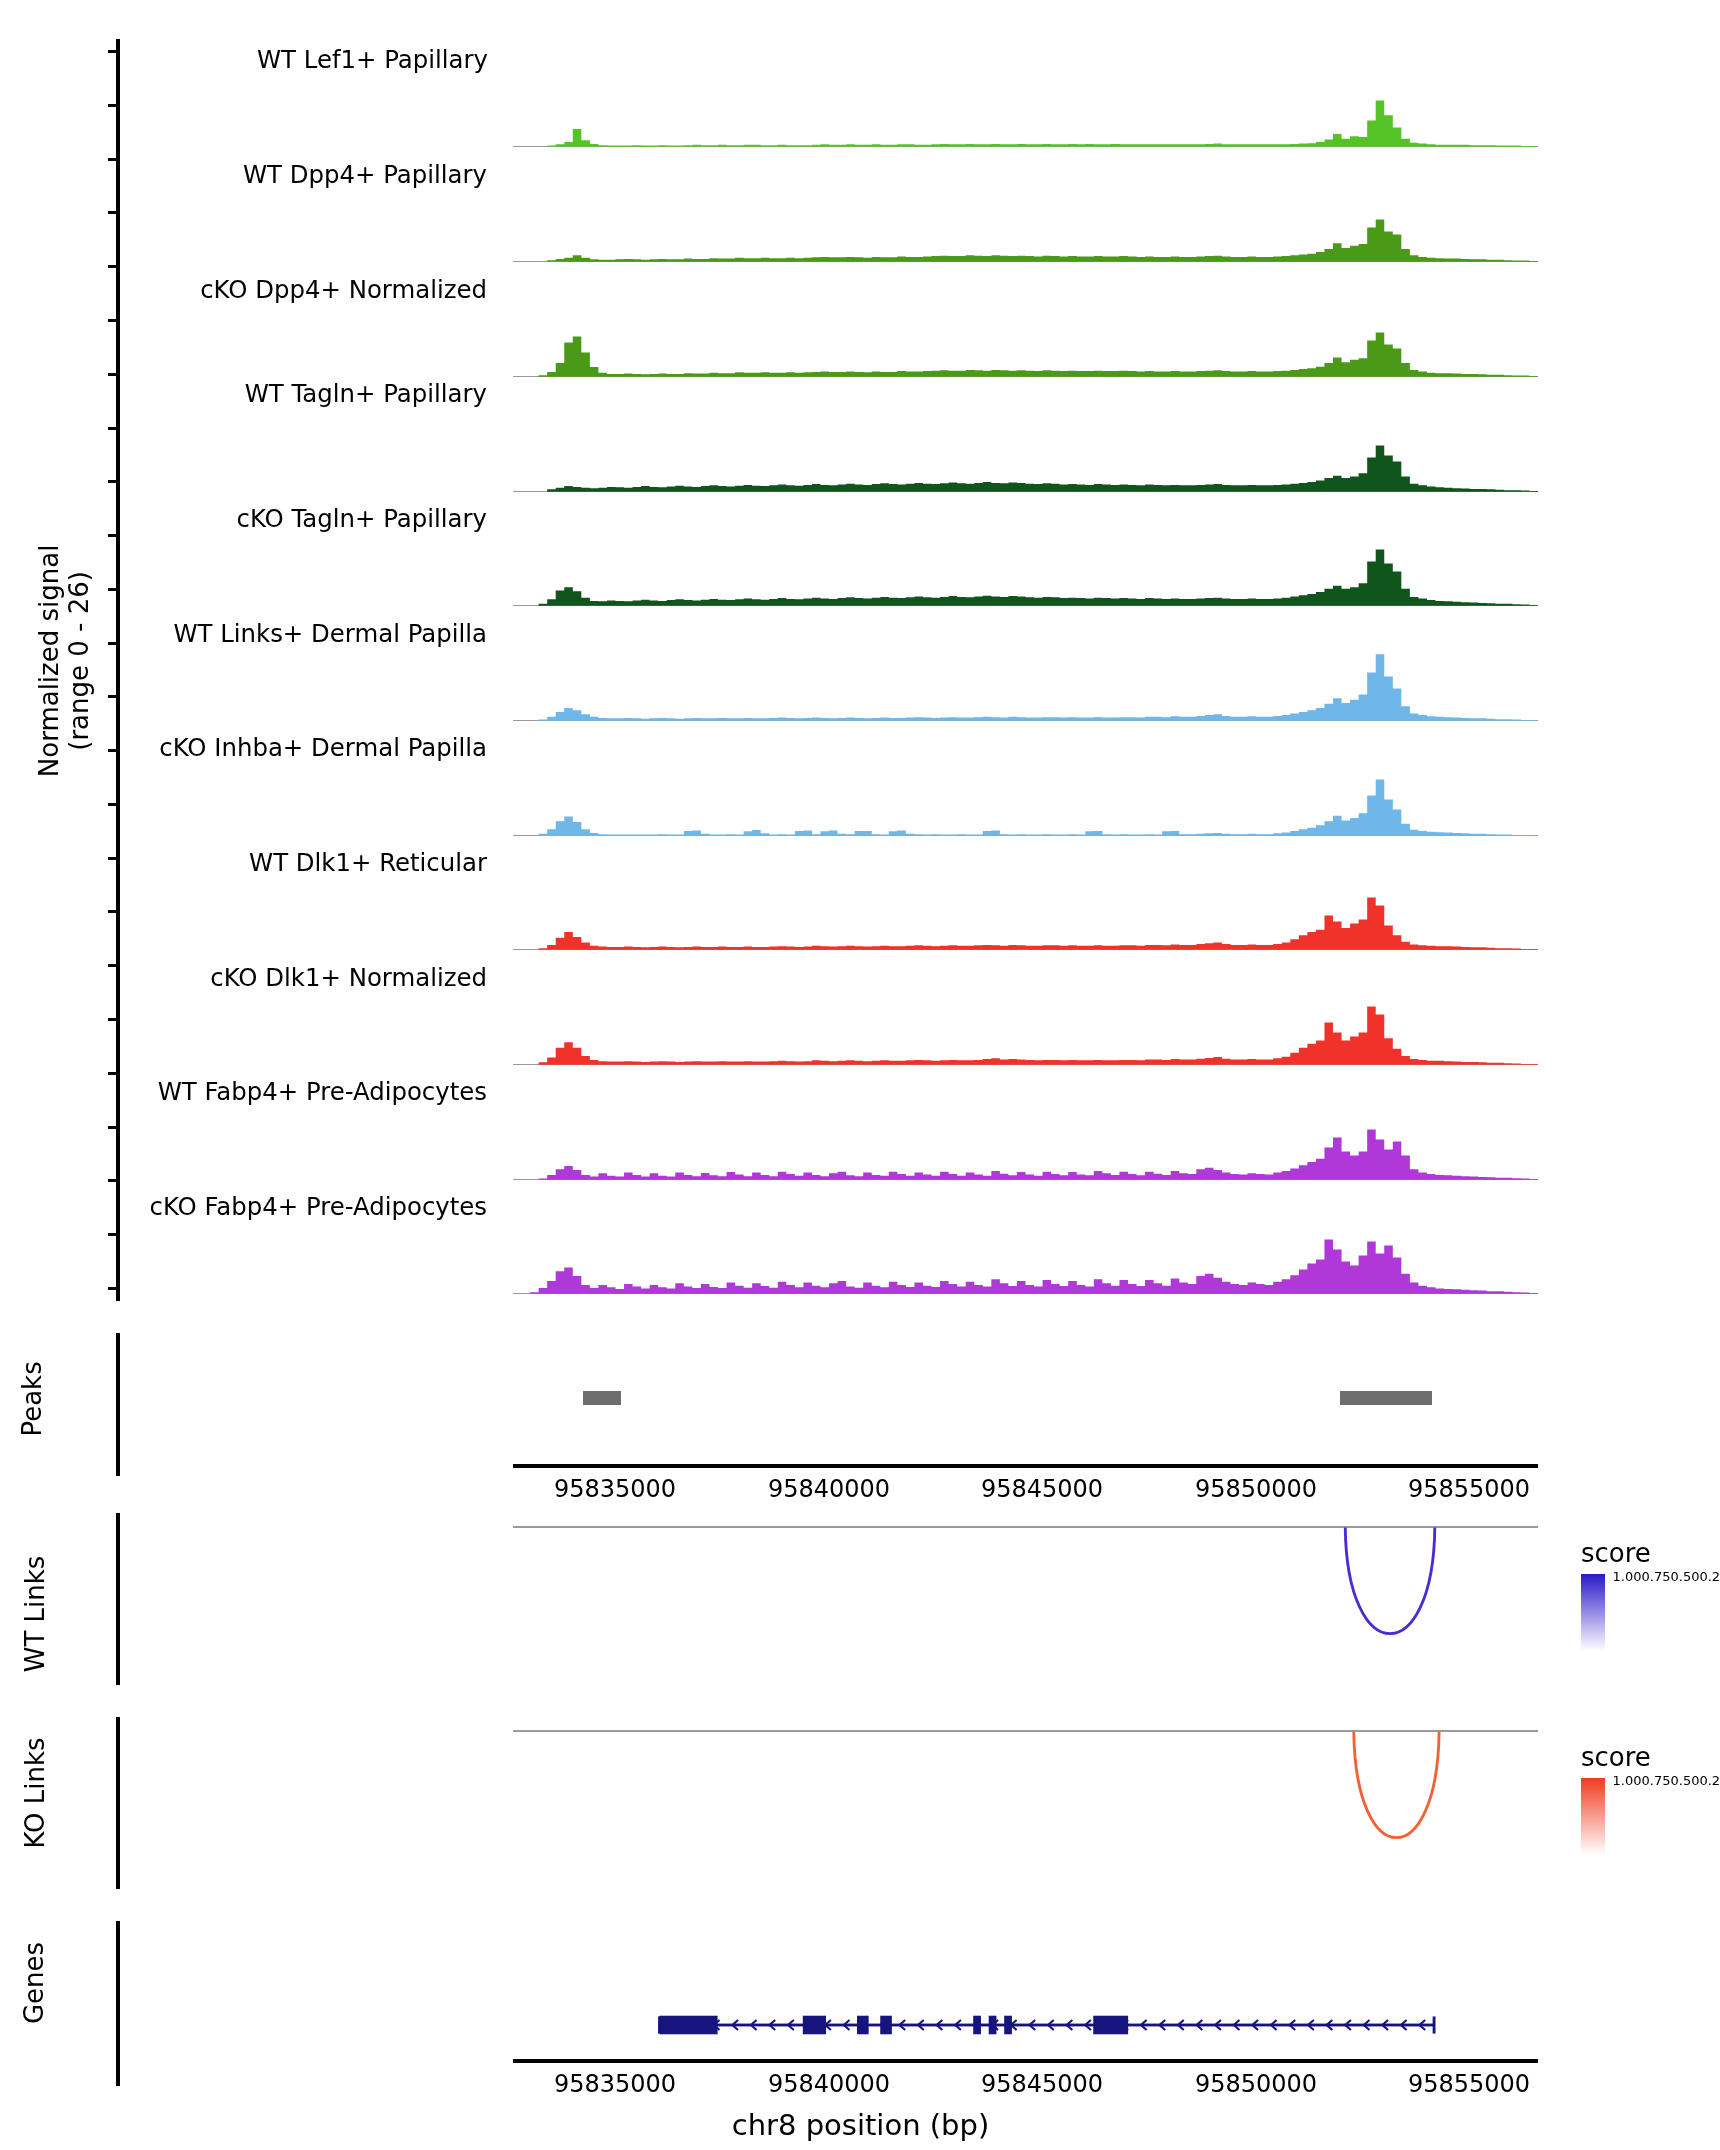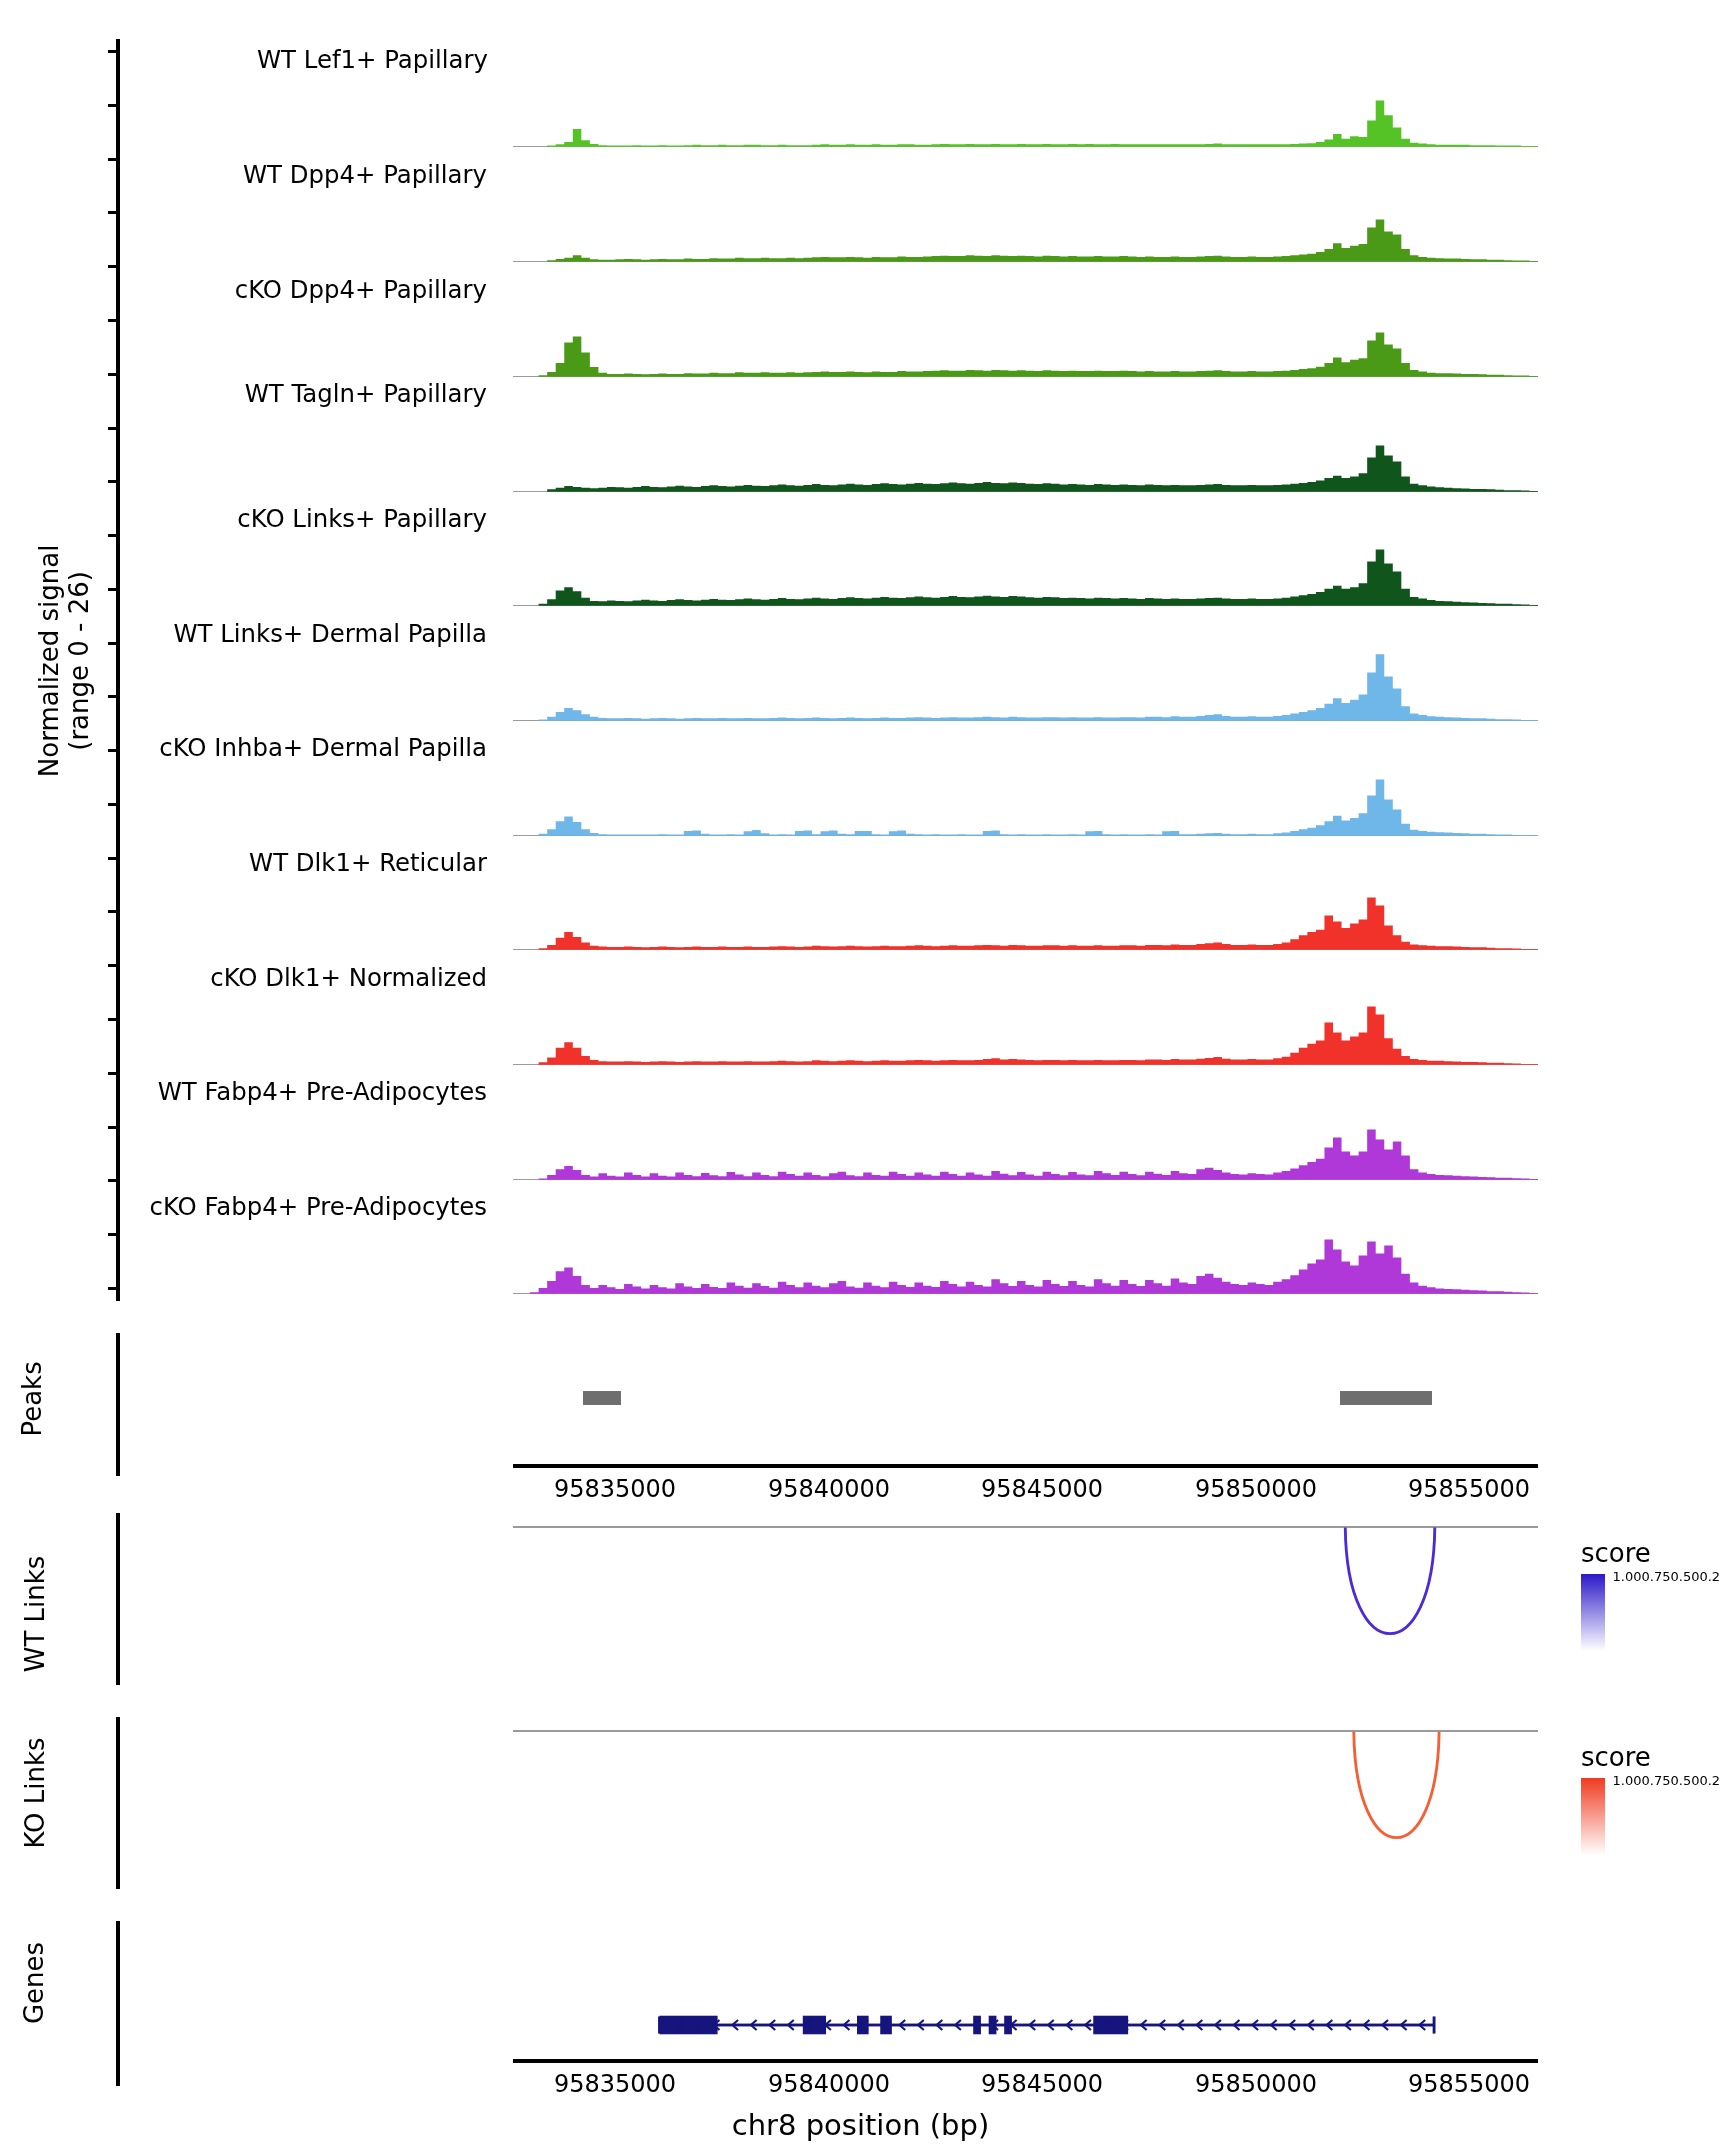--- a/index.html
+++ b/index.html
@@ -228,35 +228,35 @@
           <path d="M 0 150 L 0.00 150.00 L 11.92 150.00 L 11.92 150.00 L 23.83 150.00 L 23.83 150.00 L 35.75 150.00 L 35.75 150.00 L 47.67 150.00 L 47.67 148.32 L 59.58 148.32 L 59.58 146.63 L 71.50 146.63 L 71.50 143.26 L 83.42 143.26 L 83.42 125.29 L 95.33 125.29 L 95.33 141.02 L 107.25 141.02 L 107.25 146.07 L 119.17 146.07 L 119.17 147.75 L 131.08 147.75 L 131.08 148.32 L 143.00 148.32 L 143.00 148.32 L 154.92 148.32 L 154.92 148.32 L 166.83 148.32 L 166.83 147.75 L 178.75 147.75 L 178.75 148.32 L 190.67 148.32 L 190.67 148.32 L 202.58 148.32 L 202.58 147.75 L 214.50 147.75 L 214.50 148.32 L 226.42 148.32 L 226.42 148.32 L 238.33 148.32 L 238.33 147.75 L 250.25 147.75 L 250.25 147.19 L 262.17 147.19 L 262.17 147.75 L 274.08 147.75 L 274.08 147.75 L 286.00 147.75 L 286.00 147.19 L 297.92 147.19 L 297.92 147.75 L 309.83 147.75 L 309.83 147.75 L 321.75 147.75 L 321.75 147.19 L 333.67 147.19 L 333.67 147.19 L 345.58 147.19 L 345.58 147.75 L 357.50 147.75 L 357.50 147.75 L 369.42 147.75 L 369.42 147.19 L 381.33 147.19 L 381.33 147.75 L 393.25 147.75 L 393.25 147.75 L 405.17 147.75 L 405.17 147.75 L 417.08 147.75 L 417.08 147.19 L 429.00 147.19 L 429.00 146.63 L 440.92 146.63 L 440.92 147.19 L 452.83 147.19 L 452.83 147.19 L 464.75 147.19 L 464.75 146.63 L 476.67 146.63 L 476.67 147.19 L 488.58 147.19 L 488.58 147.19 L 500.50 147.19 L 500.50 146.63 L 512.42 146.63 L 512.42 147.19 L 524.33 147.19 L 524.33 147.19 L 536.25 147.19 L 536.25 146.63 L 548.17 146.63 L 548.17 146.63 L 560.08 146.63 L 560.08 147.19 L 572.00 147.19 L 572.00 147.19 L 583.92 147.19 L 583.92 146.63 L 595.83 146.63 L 595.83 146.07 L 607.75 146.07 L 607.75 146.63 L 619.67 146.63 L 619.67 146.63 L 631.58 146.63 L 631.58 146.07 L 643.50 146.07 L 643.50 146.63 L 655.42 146.63 L 655.42 146.63 L 667.33 146.63 L 667.33 146.07 L 679.25 146.07 L 679.25 146.63 L 691.17 146.63 L 691.17 146.63 L 703.08 146.63 L 703.08 146.07 L 715.00 146.07 L 715.00 146.63 L 726.92 146.63 L 726.92 146.63 L 738.83 146.63 L 738.83 146.07 L 750.75 146.07 L 750.75 146.63 L 762.67 146.63 L 762.67 146.63 L 774.58 146.63 L 774.58 146.07 L 786.50 146.07 L 786.50 146.63 L 798.42 146.63 L 798.42 146.07 L 810.33 146.07 L 810.33 146.63 L 822.25 146.63 L 822.25 146.63 L 834.17 146.63 L 834.17 146.07 L 846.08 146.07 L 846.08 146.63 L 858.00 146.63 L 858.00 146.63 L 869.92 146.63 L 869.92 146.63 L 881.83 146.63 L 881.83 146.63 L 893.75 146.63 L 893.75 146.63 L 905.67 146.63 L 905.67 146.63 L 917.58 146.63 L 917.58 146.63 L 929.50 146.63 L 929.50 146.63 L 941.42 146.63 L 941.42 146.63 L 953.33 146.63 L 953.33 146.63 L 965.25 146.63 L 965.25 146.07 L 977.17 146.07 L 977.17 145.51 L 989.08 145.51 L 989.08 146.63 L 1001.00 146.63 L 1001.00 146.63 L 1012.92 146.63 L 1012.92 146.63 L 1024.83 146.63 L 1024.83 146.63 L 1036.75 146.63 L 1036.75 146.63 L 1048.67 146.63 L 1048.67 146.63 L 1060.58 146.63 L 1060.58 146.63 L 1072.50 146.63 L 1072.50 146.63 L 1084.42 146.63 L 1084.42 146.07 L 1096.33 146.07 L 1096.33 145.51 L 1108.25 145.51 L 1108.25 144.95 L 1120.17 144.95 L 1120.17 143.26 L 1132.08 143.26 L 1132.08 139.89 L 1144.00 139.89 L 1144.00 132.03 L 1155.92 132.03 L 1155.92 138.77 L 1167.83 138.77 L 1167.83 135.40 L 1179.75 135.40 L 1179.75 136.52 L 1191.67 136.52 L 1191.67 113.50 L 1203.58 113.50 L 1203.58 85.42 L 1215.50 85.42 L 1215.50 106.20 L 1227.42 106.20 L 1227.42 123.05 L 1239.33 123.05 L 1239.33 138.77 L 1251.25 138.77 L 1251.25 144.38 L 1263.17 144.38 L 1263.17 145.51 L 1275.08 145.51 L 1275.08 146.63 L 1287.00 146.63 L 1287.00 147.19 L 1298.92 147.19 L 1298.92 147.19 L 1310.83 147.19 L 1310.83 147.19 L 1322.75 147.19 L 1322.75 147.19 L 1334.67 147.19 L 1334.67 147.75 L 1346.58 147.75 L 1346.58 147.75 L 1358.50 147.75 L 1358.50 147.75 L 1370.42 147.75 L 1370.42 148.32 L 1382.33 148.32 L 1382.33 148.32 L 1394.25 148.32 L 1394.25 148.32 L 1406.17 148.32 L 1406.17 148.88 L 1418.08 148.88 L 1418.08 148.88 L 1430.00 148.88 L 1430 150 Z" fill="#55c326" stroke="none"></path>
         </svg>
       </div>
       <div class="track-label" style="top: 160px; left: 129px; width: 358px;">WT Dpp4+ Papillary</div>
       <div class="track" style="top: 154px;">
         <div class="baseline"></div>
         <svg viewBox="0 0 1430 150" width="1025" height="108">
           <path d="M 0 150 L 0.00 150.00 L 11.92 150.00 L 11.92 150.00 L 23.83 150.00 L 23.83 150.00 L 35.75 150.00 L 35.75 150.00 L 47.67 150.00 L 47.67 147.75 L 59.58 147.75 L 59.58 146.07 L 71.50 146.07 L 71.50 144.38 L 83.42 144.38 L 83.42 141.02 L 95.33 141.02 L 95.33 144.38 L 107.25 144.38 L 107.25 146.63 L 119.17 146.63 L 119.17 147.19 L 131.08 147.19 L 131.08 147.19 L 143.00 147.19 L 143.00 146.63 L 154.92 146.63 L 154.92 146.07 L 166.83 146.07 L 166.83 146.63 L 178.75 146.63 L 178.75 147.19 L 190.67 147.19 L 190.67 146.63 L 202.58 146.63 L 202.58 146.07 L 214.50 146.07 L 214.50 146.63 L 226.42 146.63 L 226.42 146.63 L 238.33 146.63 L 238.33 145.51 L 250.25 145.51 L 250.25 146.07 L 262.17 146.07 L 262.17 146.07 L 274.08 146.07 L 274.08 144.95 L 286.00 144.95 L 286.00 145.51 L 297.92 145.51 L 297.92 145.51 L 309.83 145.51 L 309.83 144.38 L 321.75 144.38 L 321.75 144.95 L 333.67 144.95 L 333.67 144.95 L 345.58 144.95 L 345.58 144.38 L 357.50 144.38 L 357.50 144.95 L 369.42 144.95 L 369.42 144.95 L 381.33 144.95 L 381.33 144.38 L 393.25 144.38 L 393.25 144.95 L 405.17 144.95 L 405.17 144.38 L 417.08 144.38 L 417.08 143.82 L 429.00 143.82 L 429.00 143.26 L 440.92 143.26 L 440.92 143.82 L 452.83 143.82 L 452.83 143.82 L 464.75 143.82 L 464.75 143.26 L 476.67 143.26 L 476.67 143.82 L 488.58 143.82 L 488.58 144.38 L 500.50 144.38 L 500.50 143.26 L 512.42 143.26 L 512.42 143.82 L 524.33 143.82 L 524.33 143.82 L 536.25 143.82 L 536.25 142.70 L 548.17 142.70 L 548.17 143.26 L 560.08 143.26 L 560.08 143.26 L 572.00 143.26 L 572.00 142.70 L 583.92 142.70 L 583.92 142.14 L 595.83 142.14 L 595.83 141.58 L 607.75 141.58 L 607.75 142.14 L 619.67 142.14 L 619.67 142.14 L 631.58 142.14 L 631.58 141.02 L 643.50 141.02 L 643.50 141.58 L 655.42 141.58 L 655.42 142.14 L 667.33 142.14 L 667.33 141.02 L 679.25 141.02 L 679.25 141.58 L 691.17 141.58 L 691.17 142.14 L 703.08 142.14 L 703.08 141.58 L 715.00 141.58 L 715.00 142.14 L 726.92 142.14 L 726.92 142.70 L 738.83 142.70 L 738.83 141.58 L 750.75 141.58 L 750.75 142.14 L 762.67 142.14 L 762.67 142.70 L 774.58 142.70 L 774.58 142.14 L 786.50 142.14 L 786.50 142.70 L 798.42 142.70 L 798.42 142.70 L 810.33 142.70 L 810.33 142.14 L 822.25 142.14 L 822.25 142.70 L 834.17 142.70 L 834.17 142.70 L 846.08 142.70 L 846.08 142.14 L 858.00 142.14 L 858.00 142.70 L 869.92 142.70 L 869.92 143.26 L 881.83 143.26 L 881.83 142.70 L 893.75 142.70 L 893.75 143.26 L 905.67 143.26 L 905.67 143.26 L 917.58 143.26 L 917.58 142.70 L 929.50 142.70 L 929.50 143.26 L 941.42 143.26 L 941.42 143.26 L 953.33 143.26 L 953.33 142.70 L 965.25 142.70 L 965.25 142.14 L 977.17 142.14 L 977.17 141.58 L 989.08 141.58 L 989.08 142.70 L 1001.00 142.70 L 1001.00 143.26 L 1012.92 143.26 L 1012.92 143.26 L 1024.83 143.26 L 1024.83 142.70 L 1036.75 142.70 L 1036.75 143.26 L 1048.67 143.26 L 1048.67 143.26 L 1060.58 143.26 L 1060.58 142.70 L 1072.50 142.70 L 1072.50 142.14 L 1084.42 142.14 L 1084.42 141.02 L 1096.33 141.02 L 1096.33 139.89 L 1108.25 139.89 L 1108.25 138.77 L 1120.17 138.77 L 1120.17 136.52 L 1132.08 136.52 L 1132.08 132.03 L 1144.00 132.03 L 1144.00 124.17 L 1155.92 124.17 L 1155.92 130.91 L 1167.83 130.91 L 1167.83 127.54 L 1179.75 127.54 L 1179.75 125.29 L 1191.67 125.29 L 1191.67 102.27 L 1203.58 102.27 L 1203.58 91.04 L 1215.50 91.04 L 1215.50 107.88 L 1227.42 107.88 L 1227.42 111.82 L 1239.33 111.82 L 1239.33 132.03 L 1251.25 132.03 L 1251.25 141.02 L 1263.17 141.02 L 1263.17 143.26 L 1275.08 143.26 L 1275.08 144.38 L 1287.00 144.38 L 1287.00 144.95 L 1298.92 144.95 L 1298.92 145.51 L 1310.83 145.51 L 1310.83 145.51 L 1322.75 145.51 L 1322.75 146.07 L 1334.67 146.07 L 1334.67 146.63 L 1346.58 146.63 L 1346.58 146.63 L 1358.50 146.63 L 1358.50 147.19 L 1370.42 147.19 L 1370.42 147.19 L 1382.33 147.19 L 1382.33 147.75 L 1394.25 147.75 L 1394.25 148.32 L 1406.17 148.32 L 1406.17 148.32 L 1418.08 148.32 L 1418.08 148.88 L 1430.00 148.88 L 1430 150 Z" fill="#4a9a18" stroke="none"></path>
         </svg>
       </div>
-      <div class="track-label" style="top: 275px; left: 129px; width: 358px;">cKO Dpp4+ Papillary</div>
+      <div class="track-label" style="top: 275px; left: 129px; width: 358px;">cKO Dpp4+ Normalized</div>
       <div class="track" style="top: 269px;">
         <div class="baseline"></div>
         <svg viewBox="0 0 1430 150" width="1025" height="108">
           <path d="M 0 150 L 0.00 150.00 L 11.92 150.00 L 11.92 150.00 L 23.83 150.00 L 23.83 150.00 L 35.75 150.00 L 35.75 147.75 L 47.67 147.75 L 47.67 143.26 L 59.58 143.26 L 59.58 130.91 L 71.50 130.91 L 71.50 102.27 L 83.42 102.27 L 83.42 93.85 L 95.33 93.85 L 95.33 116.31 L 107.25 116.31 L 107.25 136.52 L 119.17 136.52 L 119.17 144.38 L 131.08 144.38 L 131.08 146.07 L 143.00 146.07 L 143.00 146.07 L 154.92 146.07 L 154.92 145.51 L 166.83 145.51 L 166.83 146.07 L 178.75 146.07 L 178.75 146.63 L 190.67 146.63 L 190.67 146.07 L 202.58 146.07 L 202.58 145.51 L 214.50 145.51 L 214.50 146.07 L 226.42 146.07 L 226.42 146.07 L 238.33 146.07 L 238.33 144.95 L 250.25 144.95 L 250.25 145.51 L 262.17 145.51 L 262.17 145.51 L 274.08 145.51 L 274.08 144.38 L 286.00 144.38 L 286.00 144.95 L 297.92 144.95 L 297.92 144.95 L 309.83 144.95 L 309.83 143.82 L 321.75 143.82 L 321.75 144.38 L 333.67 144.38 L 333.67 144.38 L 345.58 144.38 L 345.58 143.82 L 357.50 143.82 L 357.50 144.38 L 369.42 144.38 L 369.42 144.38 L 381.33 144.38 L 381.33 143.82 L 393.25 143.82 L 393.25 144.38 L 405.17 144.38 L 405.17 143.82 L 417.08 143.82 L 417.08 143.26 L 429.00 143.26 L 429.00 142.70 L 440.92 142.70 L 440.92 143.26 L 452.83 143.26 L 452.83 143.26 L 464.75 143.26 L 464.75 142.70 L 476.67 142.70 L 476.67 143.26 L 488.58 143.26 L 488.58 143.82 L 500.50 143.82 L 500.50 142.70 L 512.42 142.70 L 512.42 143.26 L 524.33 143.26 L 524.33 143.26 L 536.25 143.26 L 536.25 142.14 L 548.17 142.14 L 548.17 142.70 L 560.08 142.70 L 560.08 142.70 L 572.00 142.70 L 572.00 142.14 L 583.92 142.14 L 583.92 141.58 L 595.83 141.58 L 595.83 141.02 L 607.75 141.02 L 607.75 141.58 L 619.67 141.58 L 619.67 141.58 L 631.58 141.58 L 631.58 140.45 L 643.50 140.45 L 643.50 141.02 L 655.42 141.02 L 655.42 141.58 L 667.33 141.58 L 667.33 140.45 L 679.25 140.45 L 679.25 141.02 L 691.17 141.02 L 691.17 141.58 L 703.08 141.58 L 703.08 141.02 L 715.00 141.02 L 715.00 141.58 L 726.92 141.58 L 726.92 142.14 L 738.83 142.14 L 738.83 141.02 L 750.75 141.02 L 750.75 141.58 L 762.67 141.58 L 762.67 142.14 L 774.58 142.14 L 774.58 141.58 L 786.50 141.58 L 786.50 142.14 L 798.42 142.14 L 798.42 142.14 L 810.33 142.14 L 810.33 141.58 L 822.25 141.58 L 822.25 142.14 L 834.17 142.14 L 834.17 142.14 L 846.08 142.14 L 846.08 141.58 L 858.00 141.58 L 858.00 142.14 L 869.92 142.14 L 869.92 142.70 L 881.83 142.70 L 881.83 142.14 L 893.75 142.14 L 893.75 142.70 L 905.67 142.70 L 905.67 142.70 L 917.58 142.70 L 917.58 142.14 L 929.50 142.14 L 929.50 142.70 L 941.42 142.70 L 941.42 142.70 L 953.33 142.70 L 953.33 142.14 L 965.25 142.14 L 965.25 141.58 L 977.17 141.58 L 977.17 141.02 L 989.08 141.02 L 989.08 142.14 L 1001.00 142.14 L 1001.00 142.70 L 1012.92 142.70 L 1012.92 142.70 L 1024.83 142.70 L 1024.83 142.14 L 1036.75 142.14 L 1036.75 142.70 L 1048.67 142.70 L 1048.67 142.70 L 1060.58 142.70 L 1060.58 142.14 L 1072.50 142.14 L 1072.50 141.58 L 1084.42 141.58 L 1084.42 140.45 L 1096.33 140.45 L 1096.33 139.33 L 1108.25 139.33 L 1108.25 138.21 L 1120.17 138.21 L 1120.17 135.96 L 1132.08 135.96 L 1132.08 130.91 L 1144.00 130.91 L 1144.00 123.05 L 1155.92 123.05 L 1155.92 129.78 L 1167.83 129.78 L 1167.83 126.42 L 1179.75 126.42 L 1179.75 124.17 L 1191.67 124.17 L 1191.67 99.46 L 1203.58 99.46 L 1203.58 88.23 L 1215.50 88.23 L 1215.50 105.08 L 1227.42 105.08 L 1227.42 110.69 L 1239.33 110.69 L 1239.33 130.91 L 1251.25 130.91 L 1251.25 140.45 L 1263.17 140.45 L 1263.17 142.70 L 1275.08 142.70 L 1275.08 144.38 L 1287.00 144.38 L 1287.00 144.95 L 1298.92 144.95 L 1298.92 144.95 L 1310.83 144.95 L 1310.83 145.51 L 1322.75 145.51 L 1322.75 146.07 L 1334.67 146.07 L 1334.67 146.07 L 1346.58 146.07 L 1346.58 146.63 L 1358.50 146.63 L 1358.50 147.19 L 1370.42 147.19 L 1370.42 147.19 L 1382.33 147.19 L 1382.33 147.75 L 1394.25 147.75 L 1394.25 148.32 L 1406.17 148.32 L 1406.17 148.32 L 1418.08 148.32 L 1418.08 148.88 L 1430.00 148.88 L 1430 150 Z" fill="#4a9a18" stroke="none"></path>
         </svg>
       </div>
       <div class="track-label" style="top: 379px; left: 129px; width: 358px;">WT Tagln+ Papillary</div>
       <div class="track" style="top: 384px;">
         <div class="baseline"></div>
         <svg viewBox="0 0 1430 150" width="1025" height="108">
           <path d="M 0 150 L 0.00 150.00 L 11.92 150.00 L 11.92 150.00 L 23.83 150.00 L 23.83 150.00 L 35.75 150.00 L 35.75 150.00 L 47.67 150.00 L 47.67 146.63 L 59.58 146.63 L 59.58 144.38 L 71.50 144.38 L 71.50 142.14 L 83.42 142.14 L 83.42 143.26 L 95.33 143.26 L 95.33 144.38 L 107.25 144.38 L 107.25 144.95 L 119.17 144.95 L 119.17 144.38 L 131.08 144.38 L 131.08 143.26 L 143.00 143.26 L 143.00 143.82 L 154.92 143.82 L 154.92 144.38 L 166.83 144.38 L 166.83 143.26 L 178.75 143.26 L 178.75 142.14 L 190.67 142.14 L 190.67 143.26 L 202.58 143.26 L 202.58 143.82 L 214.50 143.82 L 214.50 142.70 L 226.42 142.70 L 226.42 141.58 L 238.33 141.58 L 238.33 142.70 L 250.25 142.70 L 250.25 143.26 L 262.17 143.26 L 262.17 142.14 L 274.08 142.14 L 274.08 141.02 L 286.00 141.02 L 286.00 142.14 L 297.92 142.14 L 297.92 142.70 L 309.83 142.70 L 309.83 141.58 L 321.75 141.58 L 321.75 140.45 L 333.67 140.45 L 333.67 141.58 L 345.58 141.58 L 345.58 142.14 L 357.50 142.14 L 357.50 141.02 L 369.42 141.02 L 369.42 139.89 L 381.33 139.89 L 381.33 141.02 L 393.25 141.02 L 393.25 141.58 L 405.17 141.58 L 405.17 140.45 L 417.08 140.45 L 417.08 139.33 L 429.00 139.33 L 429.00 140.45 L 440.92 140.45 L 440.92 141.02 L 452.83 141.02 L 452.83 139.89 L 464.75 139.89 L 464.75 138.77 L 476.67 138.77 L 476.67 139.89 L 488.58 139.89 L 488.58 140.45 L 500.50 140.45 L 500.50 139.33 L 512.42 139.33 L 512.42 138.21 L 524.33 138.21 L 524.33 139.33 L 536.25 139.33 L 536.25 139.89 L 548.17 139.89 L 548.17 138.77 L 560.08 138.77 L 560.08 137.65 L 572.00 137.65 L 572.00 138.77 L 583.92 138.77 L 583.92 139.33 L 595.83 139.33 L 595.83 138.21 L 607.75 138.21 L 607.75 137.08 L 619.67 137.08 L 619.67 138.21 L 631.58 138.21 L 631.58 138.77 L 643.50 138.77 L 643.50 137.65 L 655.42 137.65 L 655.42 136.52 L 667.33 136.52 L 667.33 137.65 L 679.25 137.65 L 679.25 138.21 L 691.17 138.21 L 691.17 137.08 L 703.08 137.08 L 703.08 137.65 L 715.00 137.65 L 715.00 138.77 L 726.92 138.77 L 726.92 139.33 L 738.83 139.33 L 738.83 138.21 L 750.75 138.21 L 750.75 138.77 L 762.67 138.77 L 762.67 139.89 L 774.58 139.89 L 774.58 139.33 L 786.50 139.33 L 786.50 139.89 L 798.42 139.89 L 798.42 140.45 L 810.33 140.45 L 810.33 139.33 L 822.25 139.33 L 822.25 139.89 L 834.17 139.89 L 834.17 140.45 L 846.08 140.45 L 846.08 139.89 L 858.00 139.89 L 858.00 140.45 L 869.92 140.45 L 869.92 141.02 L 881.83 141.02 L 881.83 139.89 L 893.75 139.89 L 893.75 140.45 L 905.67 140.45 L 905.67 141.02 L 917.58 141.02 L 917.58 140.45 L 929.50 140.45 L 929.50 141.02 L 941.42 141.02 L 941.42 141.02 L 953.33 141.02 L 953.33 140.45 L 965.25 140.45 L 965.25 139.89 L 977.17 139.89 L 977.17 139.33 L 989.08 139.33 L 989.08 140.45 L 1001.00 140.45 L 1001.00 141.02 L 1012.92 141.02 L 1012.92 141.02 L 1024.83 141.02 L 1024.83 140.45 L 1036.75 140.45 L 1036.75 141.02 L 1048.67 141.02 L 1048.67 141.02 L 1060.58 141.02 L 1060.58 140.45 L 1072.50 140.45 L 1072.50 139.89 L 1084.42 139.89 L 1084.42 138.77 L 1096.33 138.77 L 1096.33 137.65 L 1108.25 137.65 L 1108.25 136.52 L 1120.17 136.52 L 1120.17 134.28 L 1132.08 134.28 L 1132.08 130.91 L 1144.00 130.91 L 1144.00 127.54 L 1155.92 127.54 L 1155.92 130.91 L 1167.83 130.91 L 1167.83 128.66 L 1179.75 128.66 L 1179.75 124.17 L 1191.67 124.17 L 1191.67 102.27 L 1203.58 102.27 L 1203.58 85.42 L 1215.50 85.42 L 1215.50 99.46 L 1227.42 99.46 L 1227.42 107.88 L 1239.33 107.88 L 1239.33 128.66 L 1251.25 128.66 L 1251.25 138.77 L 1263.17 138.77 L 1263.17 141.02 L 1275.08 141.02 L 1275.08 142.70 L 1287.00 142.70 L 1287.00 143.82 L 1298.92 143.82 L 1298.92 144.38 L 1310.83 144.38 L 1310.83 144.95 L 1322.75 144.95 L 1322.75 145.51 L 1334.67 145.51 L 1334.67 146.07 L 1346.58 146.07 L 1346.58 146.07 L 1358.50 146.07 L 1358.50 146.63 L 1370.42 146.63 L 1370.42 147.19 L 1382.33 147.19 L 1382.33 147.75 L 1394.25 147.75 L 1394.25 147.75 L 1406.17 147.75 L 1406.17 148.32 L 1418.08 148.32 L 1418.08 148.88 L 1430.00 148.88 L 1430 150 Z" fill="#10551b" stroke="none"></path>
         </svg>
       </div>
-      <div class="track-label" style="top: 504px; left: 129px; width: 358px;">cKO Links+ Papillary</div>
+      <div class="track-label" style="top: 504px; left: 129px; width: 358px;">cKO Tagln+ Papillary</div>
       <div class="track" style="top: 498px;">
         <div class="baseline"></div>
         <svg viewBox="0 0 1430 150" width="1025" height="108">
           <path d="M 0 150 L 0.00 150.00 L 11.92 150.00 L 11.92 150.00 L 23.83 150.00 L 23.83 150.00 L 35.75 150.00 L 35.75 147.19 L 47.67 147.19 L 47.67 141.02 L 59.58 141.02 L 59.58 128.66 L 71.50 128.66 L 71.50 124.17 L 83.42 124.17 L 83.42 129.78 L 95.33 129.78 L 95.33 138.77 L 107.25 138.77 L 107.25 143.26 L 119.17 143.26 L 119.17 143.82 L 131.08 143.82 L 131.08 142.70 L 143.00 142.70 L 143.00 143.26 L 154.92 143.26 L 154.92 143.82 L 166.83 143.82 L 166.83 142.70 L 178.75 142.70 L 178.75 141.58 L 190.67 141.58 L 190.67 142.70 L 202.58 142.70 L 202.58 143.26 L 214.50 143.26 L 214.50 142.14 L 226.42 142.14 L 226.42 141.02 L 238.33 141.02 L 238.33 142.14 L 250.25 142.14 L 250.25 142.70 L 262.17 142.70 L 262.17 141.58 L 274.08 141.58 L 274.08 140.45 L 286.00 140.45 L 286.00 141.58 L 297.92 141.58 L 297.92 142.14 L 309.83 142.14 L 309.83 141.02 L 321.75 141.02 L 321.75 139.89 L 333.67 139.89 L 333.67 141.02 L 345.58 141.02 L 345.58 141.58 L 357.50 141.58 L 357.50 140.45 L 369.42 140.45 L 369.42 139.33 L 381.33 139.33 L 381.33 140.45 L 393.25 140.45 L 393.25 141.02 L 405.17 141.02 L 405.17 139.89 L 417.08 139.89 L 417.08 138.77 L 429.00 138.77 L 429.00 139.89 L 440.92 139.89 L 440.92 140.45 L 452.83 140.45 L 452.83 139.33 L 464.75 139.33 L 464.75 138.21 L 476.67 138.21 L 476.67 139.33 L 488.58 139.33 L 488.58 139.89 L 500.50 139.89 L 500.50 138.77 L 512.42 138.77 L 512.42 137.65 L 524.33 137.65 L 524.33 138.77 L 536.25 138.77 L 536.25 139.33 L 548.17 139.33 L 548.17 138.21 L 560.08 138.21 L 560.08 137.08 L 572.00 137.08 L 572.00 138.21 L 583.92 138.21 L 583.92 138.77 L 595.83 138.77 L 595.83 137.65 L 607.75 137.65 L 607.75 136.52 L 619.67 136.52 L 619.67 137.65 L 631.58 137.65 L 631.58 138.21 L 643.50 138.21 L 643.50 137.08 L 655.42 137.08 L 655.42 135.96 L 667.33 135.96 L 667.33 137.08 L 679.25 137.08 L 679.25 137.65 L 691.17 137.65 L 691.17 136.52 L 703.08 136.52 L 703.08 137.08 L 715.00 137.08 L 715.00 138.21 L 726.92 138.21 L 726.92 138.77 L 738.83 138.77 L 738.83 137.65 L 750.75 137.65 L 750.75 138.21 L 762.67 138.21 L 762.67 139.33 L 774.58 139.33 L 774.58 138.77 L 786.50 138.77 L 786.50 139.33 L 798.42 139.33 L 798.42 139.89 L 810.33 139.89 L 810.33 138.77 L 822.25 138.77 L 822.25 139.33 L 834.17 139.33 L 834.17 139.89 L 846.08 139.89 L 846.08 139.33 L 858.00 139.33 L 858.00 139.89 L 869.92 139.89 L 869.92 140.45 L 881.83 140.45 L 881.83 139.33 L 893.75 139.33 L 893.75 139.89 L 905.67 139.89 L 905.67 140.45 L 917.58 140.45 L 917.58 139.89 L 929.50 139.89 L 929.50 140.45 L 941.42 140.45 L 941.42 140.45 L 953.33 140.45 L 953.33 139.89 L 965.25 139.89 L 965.25 139.33 L 977.17 139.33 L 977.17 138.77 L 989.08 138.77 L 989.08 139.89 L 1001.00 139.89 L 1001.00 140.45 L 1012.92 140.45 L 1012.92 140.45 L 1024.83 140.45 L 1024.83 139.89 L 1036.75 139.89 L 1036.75 140.45 L 1048.67 140.45 L 1048.67 140.45 L 1060.58 140.45 L 1060.58 139.89 L 1072.50 139.89 L 1072.50 138.77 L 1084.42 138.77 L 1084.42 137.08 L 1096.33 137.08 L 1096.33 135.40 L 1108.25 135.40 L 1108.25 133.72 L 1120.17 133.72 L 1120.17 130.91 L 1132.08 130.91 L 1132.08 126.42 L 1144.00 126.42 L 1144.00 121.92 L 1155.92 121.92 L 1155.92 126.42 L 1167.83 126.42 L 1167.83 124.17 L 1179.75 124.17 L 1179.75 118.55 L 1191.67 118.55 L 1191.67 88.23 L 1203.58 88.23 L 1203.58 71.38 L 1215.50 71.38 L 1215.50 91.04 L 1227.42 91.04 L 1227.42 102.27 L 1239.33 102.27 L 1239.33 126.42 L 1251.25 126.42 L 1251.25 137.65 L 1263.17 137.65 L 1263.17 139.89 L 1275.08 139.89 L 1275.08 142.14 L 1287.00 142.14 L 1287.00 143.26 L 1298.92 143.26 L 1298.92 143.82 L 1310.83 143.82 L 1310.83 144.38 L 1322.75 144.38 L 1322.75 144.95 L 1334.67 144.95 L 1334.67 145.51 L 1346.58 145.51 L 1346.58 146.07 L 1358.50 146.07 L 1358.50 146.63 L 1370.42 146.63 L 1370.42 147.19 L 1382.33 147.19 L 1382.33 147.19 L 1394.25 147.19 L 1394.25 147.75 L 1406.17 147.75 L 1406.17 148.32 L 1418.08 148.32 L 1418.08 148.88 L 1430.00 148.88 L 1430 150 Z" fill="#10551b" stroke="none"></path>
         </svg>
       </div>
       <div class="track-label" style="top: 619px; left: 129px; width: 358px;">WT Links+ Dermal Papilla</div>
       <div class="track" style="top: 613px;">
         <div class="baseline"></div>
         <svg viewBox="0 0 1430 150" width="1025" height="108">

